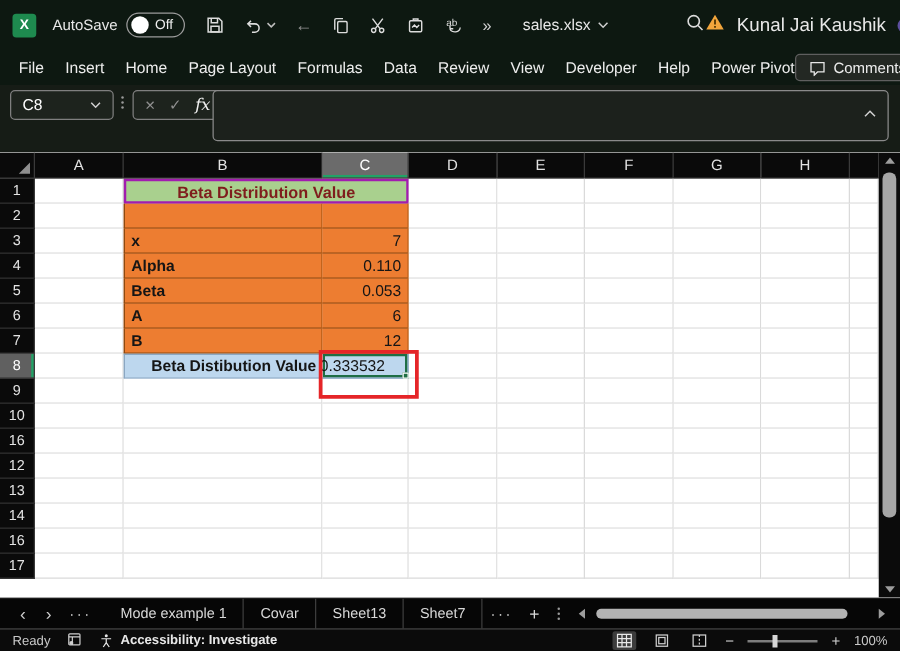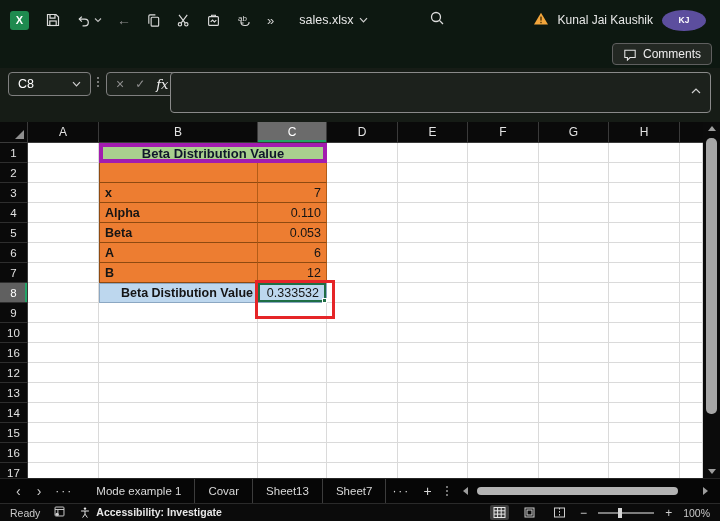--- a/index.html
+++ b/index.html
@@ -19,21 +19,21 @@
   .knob { width:14px; height:14px; border-radius:50%; background:#fff; }
   .toggle-state { font-size:11px; color:#efefef; }
   .qat { display:flex; align-items:center; gap:15px; margin-left:3px; }
   .qat svg, .tb-ic svg { display:block; }
   .undo-wrap { display:flex; align-items:center; gap:3px; }
   .back-arrow { color:#8f8f8f; font-size:14px; line-height:1; }
   .overflow-gl { color:#d2d2d2; font-size:13px; }
   .filename { display:flex; align-items:center; gap:6px; margin-left:12px; font-size:12.5px; cursor:pointer; }
   .search-btn { margin-left:48px; cursor:pointer; }
   .tb-right { margin-left:auto; display:flex; align-items:center; gap:9px; }
-  .user-name { font-size:12px; white-space:nowrap; }
+  .user-name { font-size:15px; white-space:nowrap; }
   .avatar { width:44px; height:21px; border-radius:50%; background:var(--avatar-purple,#5C4E9E);
             color:#fff; font-size:8.5px; font-weight:bold; display:flex; align-items:center;
             justify-content:center; margin-right:4px; }
 
   
   .ribbon { height:28px; background:#0D1811; display:flex; align-items:center;
             padding:0 8px 0 15px; font-size:12.5px; color:#ededed; }
   .rtabs { display:flex; align-items:center; gap:17px; }
   .rtab { cursor:pointer; white-space:nowrap; }
   .comments-btn { margin-left:auto; display:flex; align-items:center; gap:6px;
@@ -71,29 +71,29 @@
   .w-a{width:71px}.w-b{width:159px}.w-c{width:69px}.w-d{width:71px}.w-e{width:70px}
   .w-f{width:71px}.w-g{width:70px}.w-h{width:71px}.w-part{width:23px;border-right:none}
   .row { display:flex; height:20px; width:703px; }
   .rh { width:28px; background:#0a0a0a; color:#e3e3e3; font-size:11.5px; display:flex;
         align-items:center; justify-content:center; border-right:1px solid #3a3a3a;
         border-bottom:1px solid #2e2e2e; }
   .rh.sel { background:#606060; color:#fff; box-shadow:inset -2px 0 0 var(--excel-green,#21A366); }
   .cell { border-right:1px solid #dadada; border-bottom:1px solid #dadada; background:#fff;
           font-size:12.5px; display:flex; align-items:center; color:#151515; }
   .cell.merged-title { width:228px; background:var(--title-fill,#A9D08E); justify-content:center;
-                       font-weight:bold; font-size:13px; color:#0f172a; border:4px solid #a21caf; }
+                       font-weight:bold; font-size:13px; color:#7f1d1d; border:2px solid #a21caf; }
   .cell.orange { background:var(--body-fill,#ED7D31); border-right:1px solid #b35c17;
                  border-bottom:1px solid #8f4a10; }
   .cell.orange.edge-l { border-left:1px solid #8f4a10; }
   .cell.label { font-weight:bold; padding-left:5px; }
   .cell.value { justify-content:flex-end; padding-right:5px; }
   .cell.resultL { background:var(--result-fill,#BDD7EE); font-weight:bold; padding-left:21px;
                   border:1px solid #8ba7c2; border-right:none; }
-  .cell.resultV { background:var(--result-fill,#BDD7EE); justify-content:flex-end; padding-right:7px;
+  .cell.resultV { background:var(--result-fill,#BDD7EE); justify-content:flex-end; padding-right:18px;
                   position:relative; box-shadow:inset 0 0 0 2px var(--selection-green,#1E6E45);
                   border-color:#8ba7c2;text-align:center; }
   .fill-handle { position:absolute; right:-1px; bottom:-1px; width:5px; height:5px;
                  background:var(--selection-green,#1E6E45); border:1px solid #fff; }
   .annotation { position:absolute; left:255px; top:158px; width:80px; height:39px;
                 border:3px solid var(--annotation-red,#E52528); z-index:6; pointer-events:none; }
   .vscroll { position:absolute; top:0; right:0; width:17px; height:356px; background:#0b0b0b;
              display:flex; flex-direction:column; align-items:center; padding:4px 0; }
   .tri-up { border-left:4px solid transparent; border-right:4px solid transparent;
             border-bottom:5px solid #9d9d9d; }
@@ -134,20 +134,27 @@
   .zoom-sign { font-size:12px; color:#cfcfcf; cursor:pointer; }
 </style>
 </head>
 <body>
 
 <div class="app">
 
   <div class="titlebar">
     <div class="tb-left">
       <div class="xl-logo">X</div>
+      <div class="autosave">
+        <span>AutoSave</span>
+        <span class="toggle">
+          <span class="knob"></span>
+          <span class="toggle-state">Off</span>
+        </span>
+      </div>
       <div class="qat">
         <span class="tb-ic">
           <svg width="16" height="16" viewBox="0 0 16 16" fill="none" stroke="#dcdcdc" stroke-width="1.2">
             <path d="M2.5 2.5h8.5l2.5 2.5v8.5h-11z"></path>
               <path d="M5 2.5v3.6h5V2.5"></path>
               <rect x="4.8" y="9" width="6.4" height="4.5"></rect>
           </svg>
         </span>
         <span class="undo-wrap">
           <svg width="15" height="15" viewBox="0 0 16 16" fill="none" stroke="#dcdcdc" stroke-width="1.3">
@@ -208,20 +215,45 @@
           <rect x="7.3" y="10.8" width="1.4" height="1.4" fill="#4a3000"></rect>
         </svg>
       </span>
       <span class="user-name">Kunal Jai Kaushik</span>
       <span class="avatar">KJ</span>
 
     </div>
   </div>
 
   <div class="ribbon">
+    <div class="rtabs">
+
+        <span class="rtab">File</span>
+
+        <span class="rtab">Insert</span>
+
+        <span class="rtab">Home</span>
+
+        <span class="rtab">Page Layout</span>
+
+        <span class="rtab">Formulas</span>
+
+        <span class="rtab">Data</span>
+
+        <span class="rtab">Review</span>
+
+        <span class="rtab">View</span>
+
+        <span class="rtab">Developer</span>
+
+        <span class="rtab">Help</span>
+
+        <span class="rtab">Power Pivot</span>
+
+    </div>
     <div class="comments-btn">
       <svg width="14" height="13" viewBox="0 0 16 15" fill="none" stroke="#e8e8e8" stroke-width="1.2">
         <path d="M2 2.5h12v8.5H8l-3 3v-3H2z"></path>
       </svg>
       <span>Comments</span>
     </div>
 
   </div>
 
   <div class="fbar">
@@ -441,32 +473,20 @@
         <div class="cell w-b"></div>
         <div class="cell w-c"></div>
         <div class="cell w-d"></div>
         <div class="cell w-e"></div>
         <div class="cell w-f"></div>
         <div class="cell w-g"></div>
         <div class="cell w-h"></div>
         <div class="cell w-part"></div>
       </div>
 
-      <div class="row">
-        <div class="rh">15</div>
-        <div class="cell w-a"></div>
-        <div class="cell w-b"></div>
-        <div class="cell w-c"></div>
-        <div class="cell w-d"></div>
-        <div class="cell w-e"></div>
-        <div class="cell w-f"></div>
-        <div class="cell w-g"></div>
-        <div class="cell w-h"></div>
-        <div class="cell w-part"></div>
-      </div>
 
       <div class="row">
         <div class="rh">16</div>
         <div class="cell w-a"></div>
         <div class="cell w-b"></div>
         <div class="cell w-c"></div>
         <div class="cell w-d"></div>
         <div class="cell w-e"></div>
         <div class="cell w-f"></div>
         <div class="cell w-g"></div>

